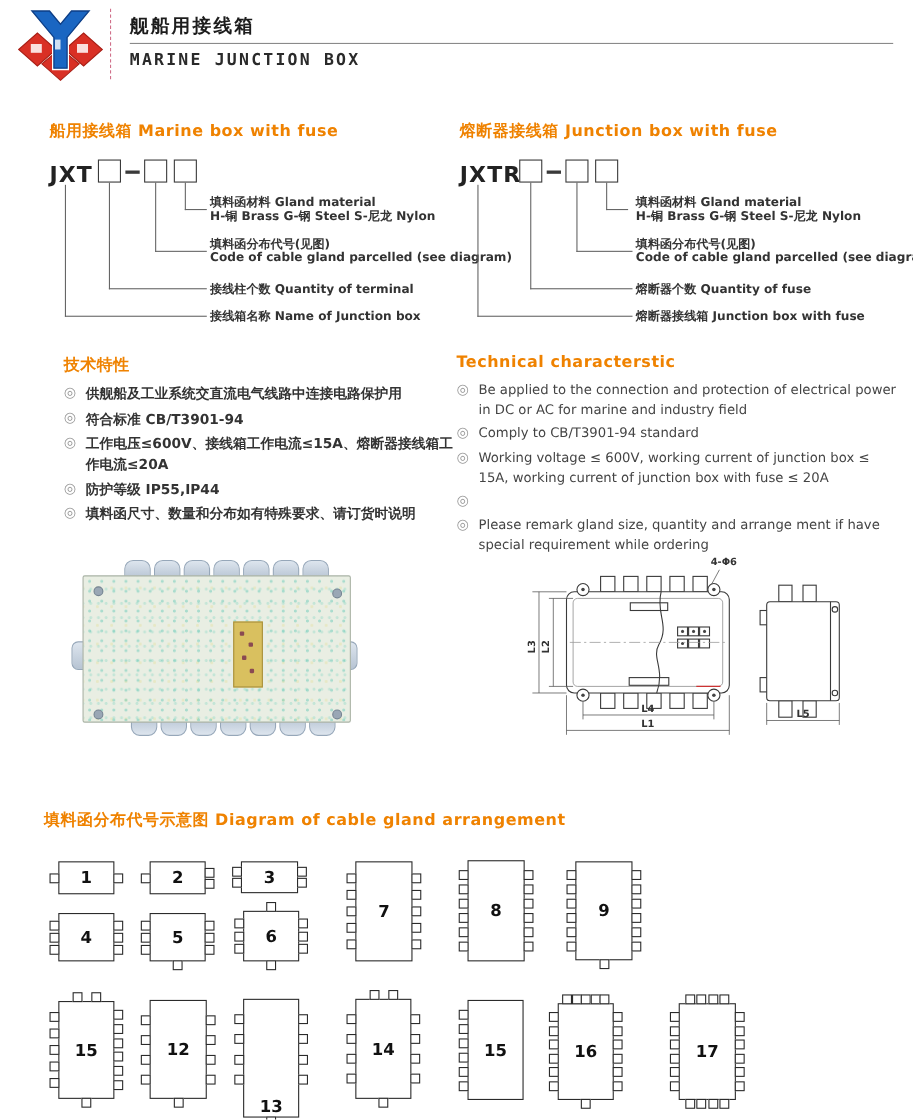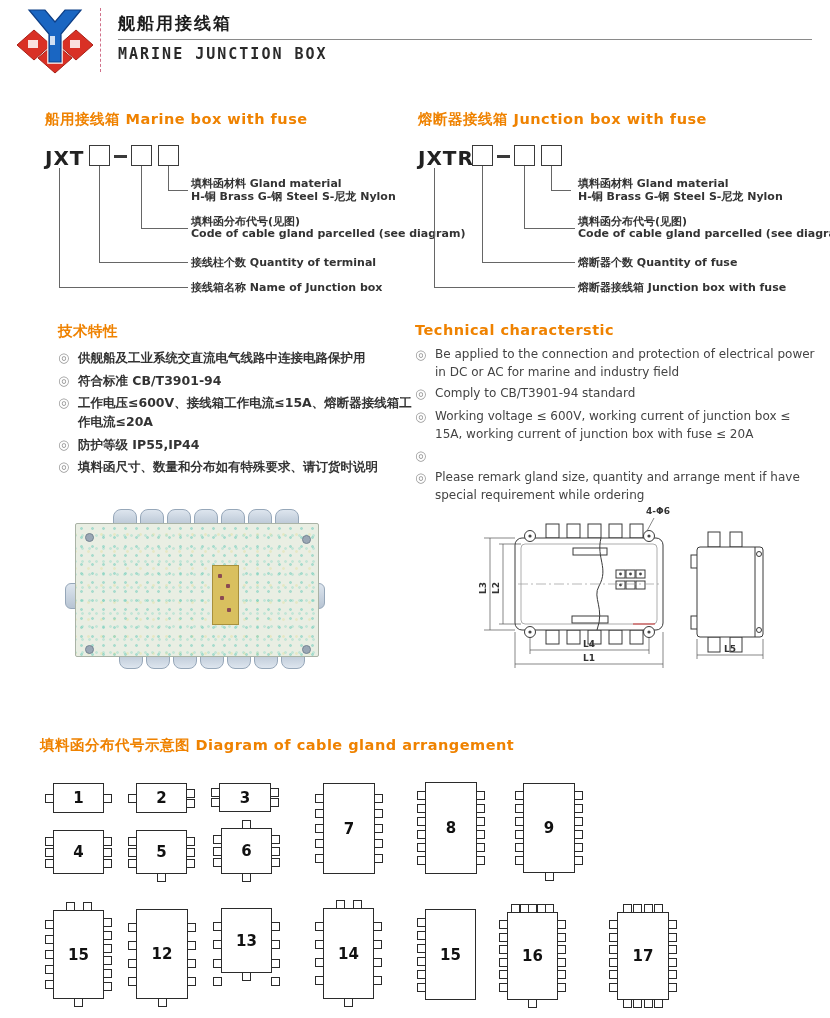--- a/index.html
+++ b/index.html
@@ -394,21 +394,21 @@
         <div class="gtab" style="left: 20.5px; bottom: -9px;"></div>
         <div class="gtab" style="top: 12.5px; left: -9px;"></div>
         <div class="gtab" style="top: 30.5px; left: -9px;"></div>
         <div class="gtab" style="top: 48.5px; left: -9px;"></div>
         <div class="gtab" style="top: 66.5px; left: -9px;"></div>
         <div class="gtab" style="top: 12.5px; right: -9px;"></div>
         <div class="gtab" style="top: 30.5px; right: -9px;"></div>
         <div class="gtab" style="top: 48.5px; right: -9px;"></div>
         <div class="gtab" style="top: 66.5px; right: -9px;"></div>
       </div>
-      <div class="gbox" style="left: 221px; top: 133px; width: 51px; height: 65px;">
+      <div class="gbox" style="left: 221px; top: 133px; width: 51px; height: 108px; align-items: flex-end;">
         <span class="gnum">13</span>
         <div class="gtab" style="left: 20px; bottom: -9px;"></div>
         <div class="gtab" style="top: 12.9px; left: -9px;"></div>
         <div class="gtab" style="top: 31.3px; left: -9px;"></div>
         <div class="gtab" style="top: 49.7px; left: -9px;"></div>
         <div class="gtab" style="top: 68.1px; left: -9px;"></div>
         <div class="gtab" style="top: 12.9px; right: -9px;"></div>
         <div class="gtab" style="top: 31.3px; right: -9px;"></div>
         <div class="gtab" style="top: 49.7px; right: -9px;"></div>
         <div class="gtab" style="top: 68.1px; right: -9px;"></div>

